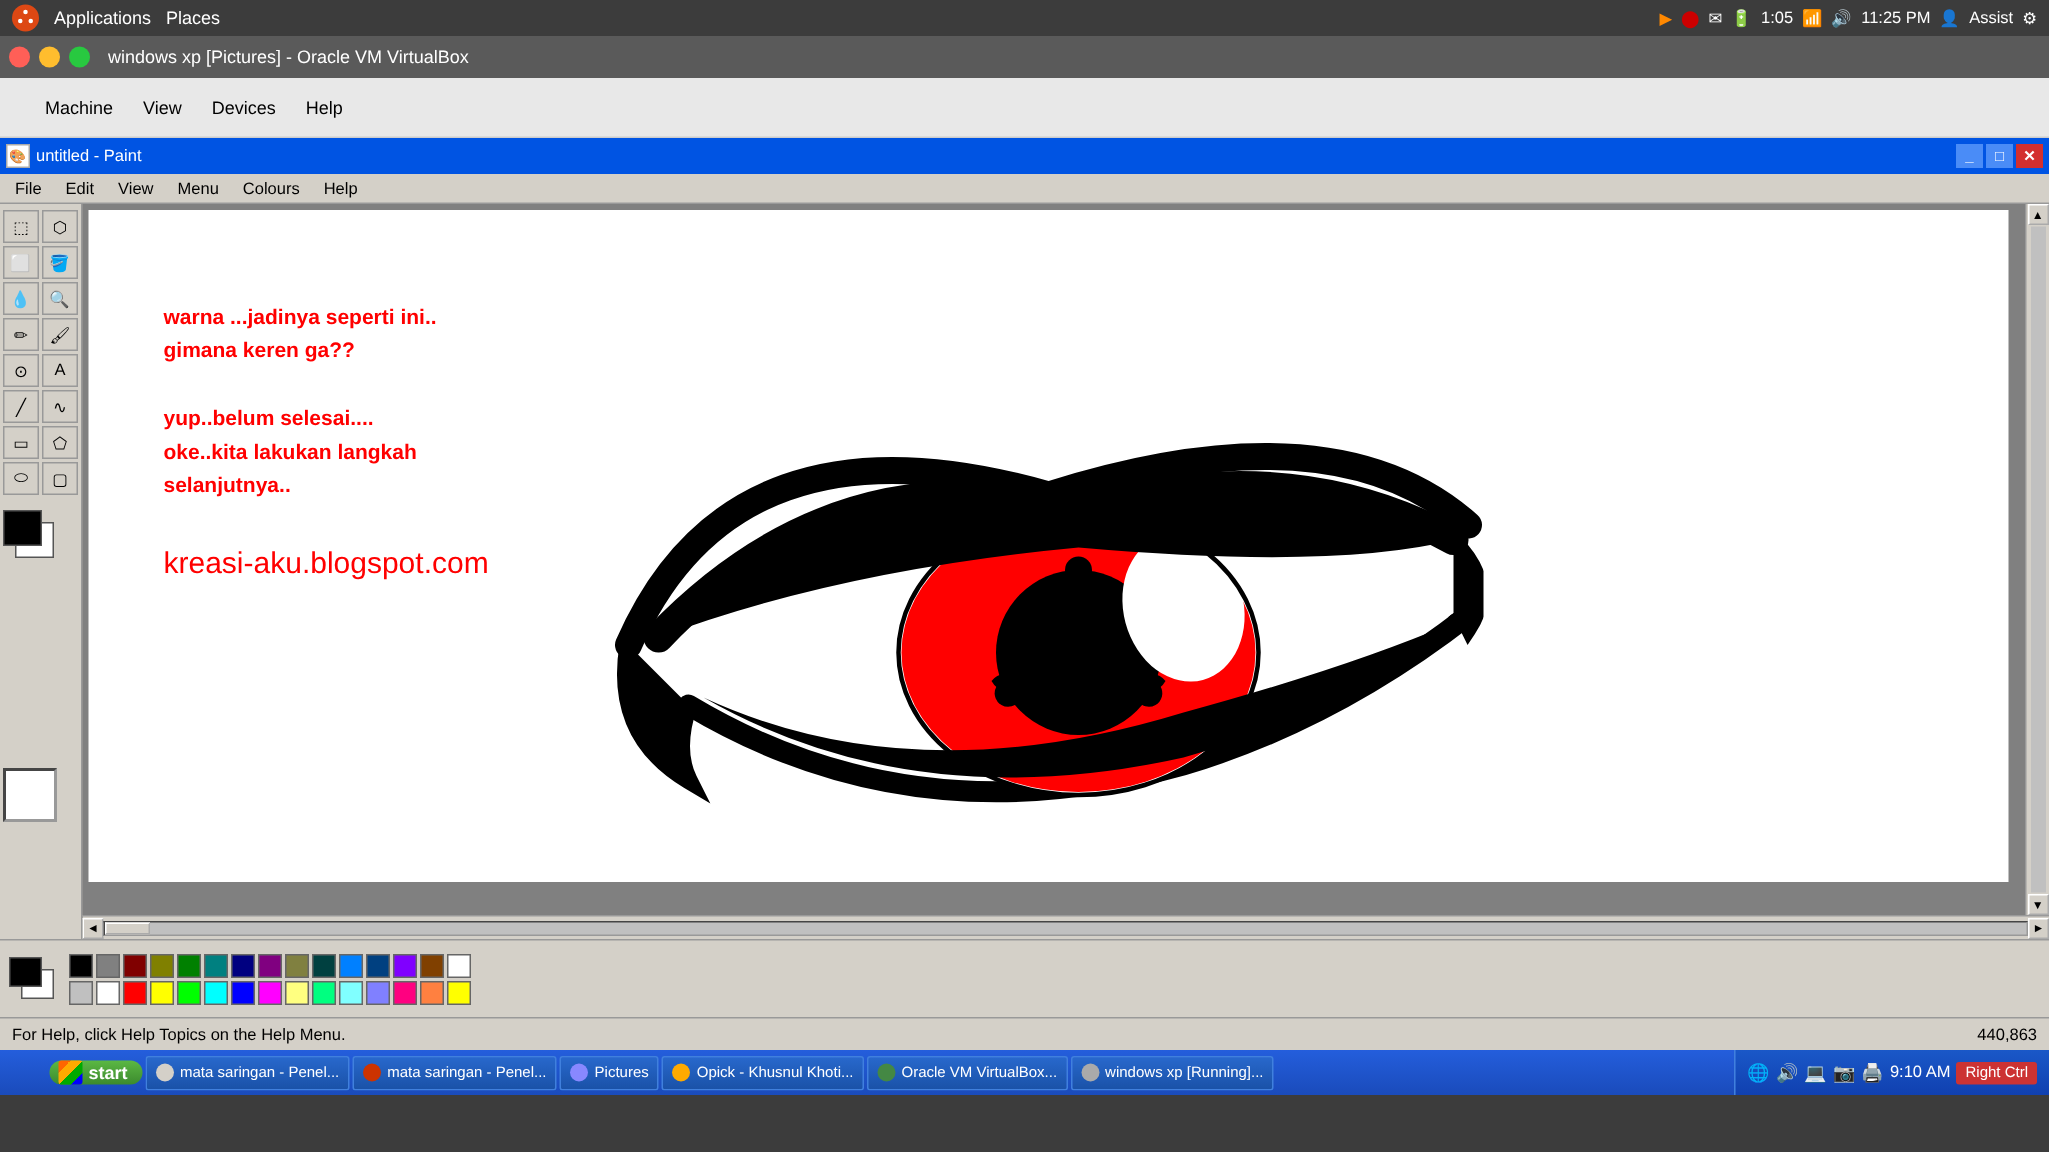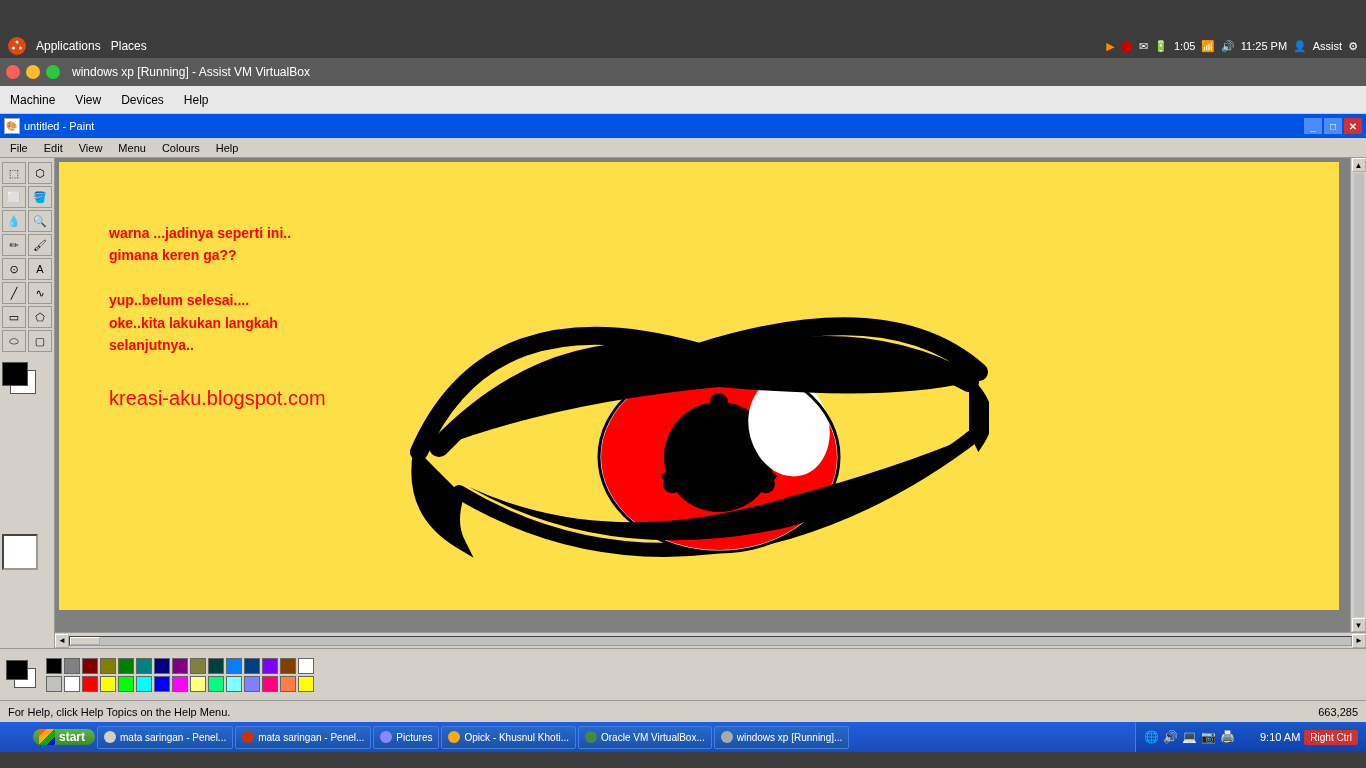--- a/index.html
+++ b/index.html
@@ -9,21 +9,20 @@
     .ubuntu-topbar {
       width: 100%;
       height: 24px;
       background: #3c3c3c;
       display: flex;
       align-items: center;
       justify-content: space-between;
       padding: 0 8px;
       color: white;
       font-size: 12px;
-      margin-top: 34px;
     }
     .ubuntu-topbar-left {
       display: flex;
       align-items: center;
       gap: 2px;
     }
     .ubuntu-logo {
       width: 18px;
       height: 18px;
       border-radius: 50%;
@@ -60,25 +59,25 @@
     .vbox-close { background: #ff5f57; }
     .vbox-min { background: #ffbd2e; }
     .vbox-max { background: #28c940; }
     .vbox-title {
       color: white;
       font-size: 12px;
       margin-left: 6px;
     }
     .vbox-menu {
       width: 100%;
-      height: 28px;
+      height: 40px;
       background: #e8e8e8;
       display: flex;
       align-items: center;
-      padding: 0 0;
+      padding: 0 20px;
       gap: 0;
       border-bottom: 1px solid #ccc;
     }
     .vbox-menu-item {
       padding: 2px 10px;
       font-size: 12px;
       cursor: pointer;
       color: #000;
     }
     .paint-titlebar {
@@ -172,21 +171,21 @@
       flex-direction: column;
     }
     .paint-canvas-scroll {
       flex: 1;
       overflow: auto;
       position: relative;
     }
     .paint-canvas {
       width: 1280px;
       height: 448px;
-      background: #fde047;
+      background: #ffffff;
       position: relative;
       margin: 4px;
       padding-left: 24px;
     }
 
     
     .scrollbar-v {
       width: 16px;
       background: #d4d0c8;
       border-left: 1px solid #999;
@@ -323,21 +322,21 @@
     <span>👤</span>
     <span>Assist</span>
     <span>⚙</span>
   </div>
 </div>
 
 <div class="vbox-titlebar">
   <span class="vbox-win-btn vbox-close"></span>
   <span class="vbox-win-btn vbox-min"></span>
   <span class="vbox-win-btn vbox-max"></span>
-  <span class="vbox-title">windows xp [Running] - Assist VM VirtualBox</span>
+  <span class="vbox-title">windows xp [Pictures] - Oracle VM VirtualBox</span>
 </div>
 
 <div class="vbox-menu">
   <span class="vbox-menu-item">Machine</span>
   <span class="vbox-menu-item">View</span>
   <span class="vbox-menu-item">Devices</span>
   <span class="vbox-menu-item">Help</span>
 </div>
 
 <div class="paint-titlebar">
@@ -525,21 +524,21 @@
       <div class="color-swatch" style="background:#8080ff;"></div>
       <div class="color-swatch" style="background:#ff0080;"></div>
       <div class="color-swatch" style="background:#ff8040;"></div>
       <div class="color-swatch" style="background:#ffff00;"></div>
     </div>
   </div>
 </div>
 
 <div class="paint-statusbar">
   <span>For Help, click Help Topics on the Help Menu.</span>
-  <span>663,285</span>
+  <span>440,863</span>
 </div>
 
 <div style="width:100%; height:30px; background:linear-gradient(to bottom, #245edc, #1a4bbb); display:flex; align-items:center; padding:0 4px; gap:2px; position:relative;">
 
   <div class="bottom-tab-start">
     <div style="width:16px; height:16px; background:linear-gradient(135deg, #ff6600 25%, #ffaa00 25%, #ffaa00 50%, #00aa00 50%, #00aa00 75%, #0000ff 75%); border-radius:2px;"></div>
     <span>start</span>
   </div>
 
   <div style="display:flex; gap:2px; flex:1; overflow:hidden;">
@@ -568,16 +567,16 @@
       <span>windows xp [Running]...</span>
     </div>
   </div>
 
   <div class="bottom-systray">
     <span style="color:white; font-size:12px;">🌐</span>
     <span style="color:white; font-size:12px;">🔊</span>
     <span style="color:white; font-size:12px;">💻</span>
     <span style="color:white; font-size:12px;">📷</span>
     <span style="color:white; font-size:12px;">🖨️</span>
-    <div style="color:white; font-size:11px; text-align:center;margin-left:21px;">9:10 AM</div>
+    <div style="color:white; font-size:11px; text-align:center;">9:10 AM</div>
     <div style="background:#cc3333; color:white; font-size:10px; padding:2px 6px; border-radius:2px; cursor:pointer;">Right Ctrl</div>
   </div>
 </div>
 
 </body></html>

